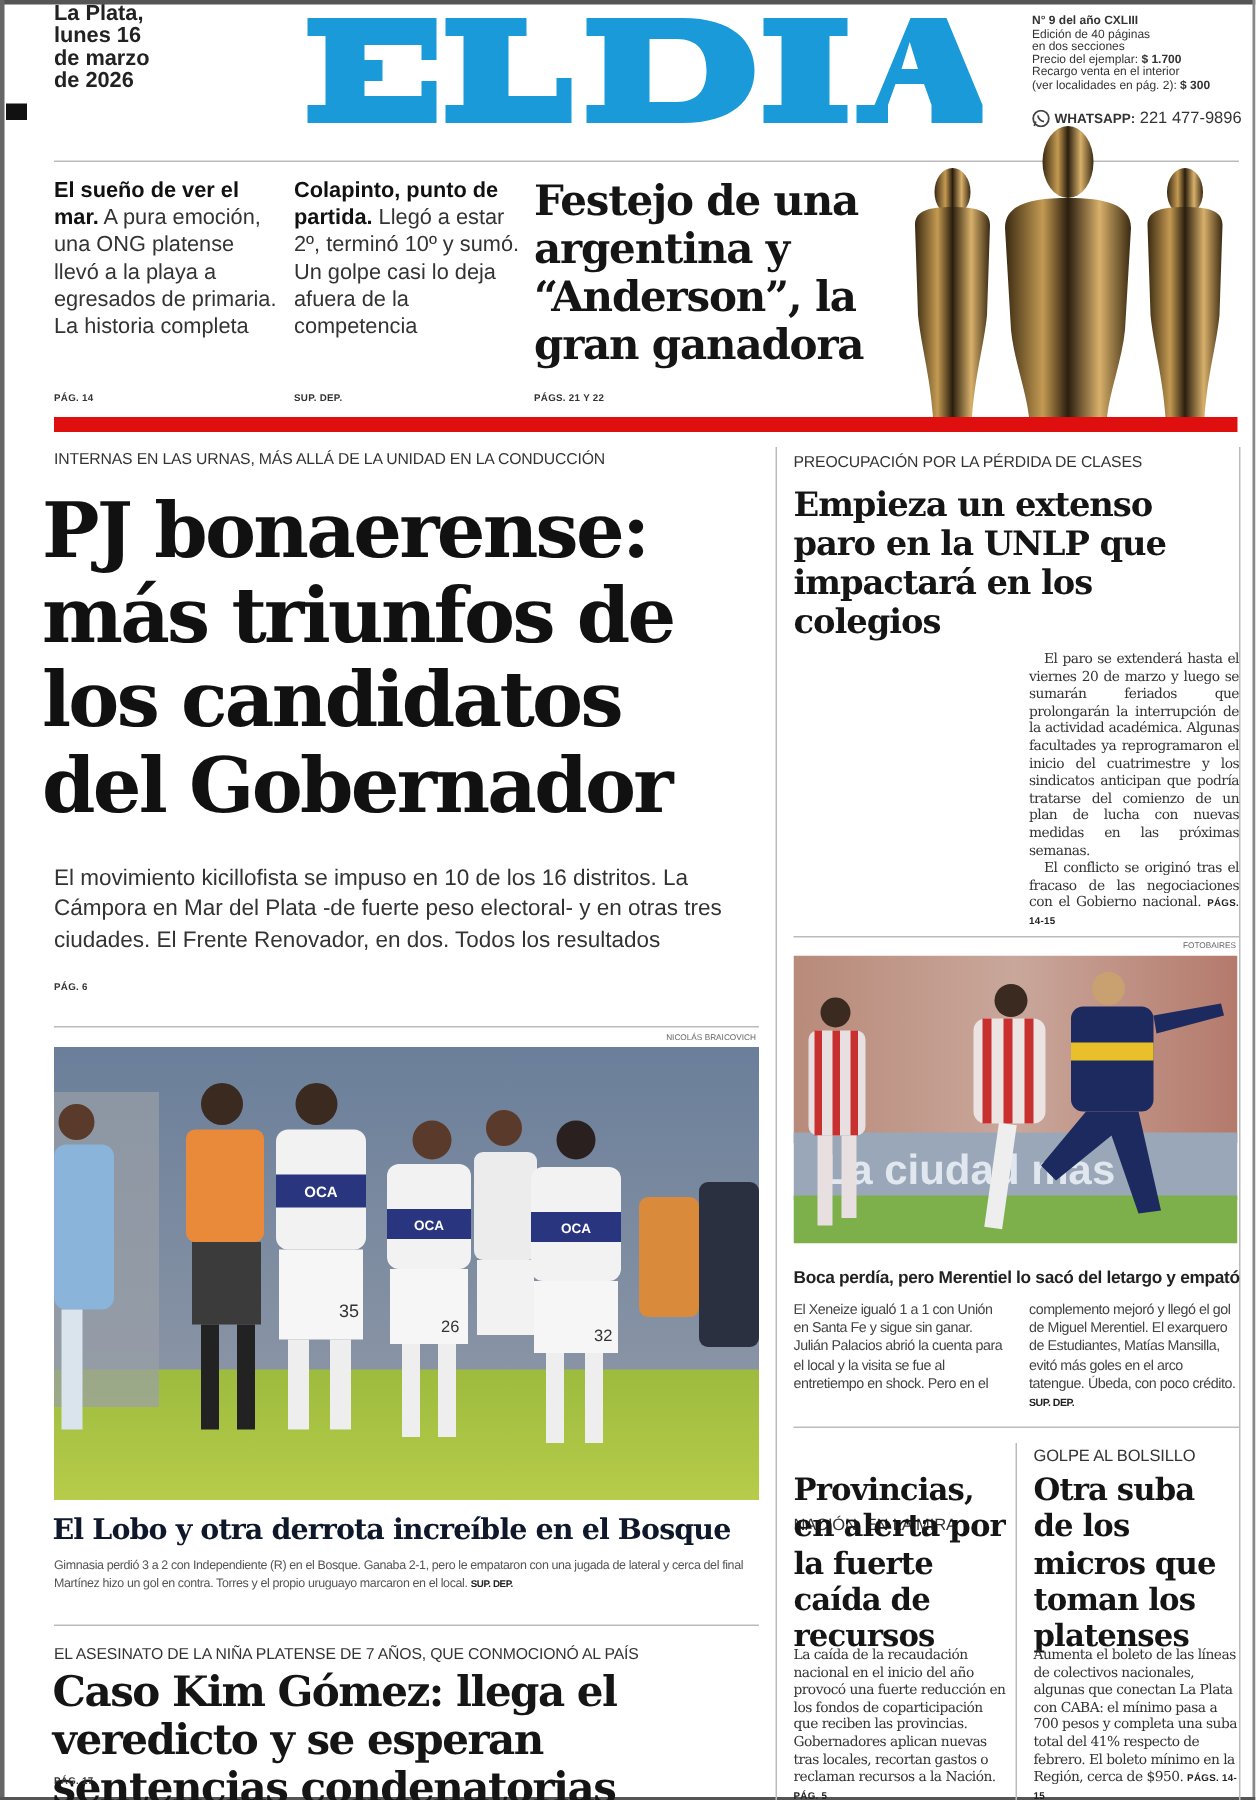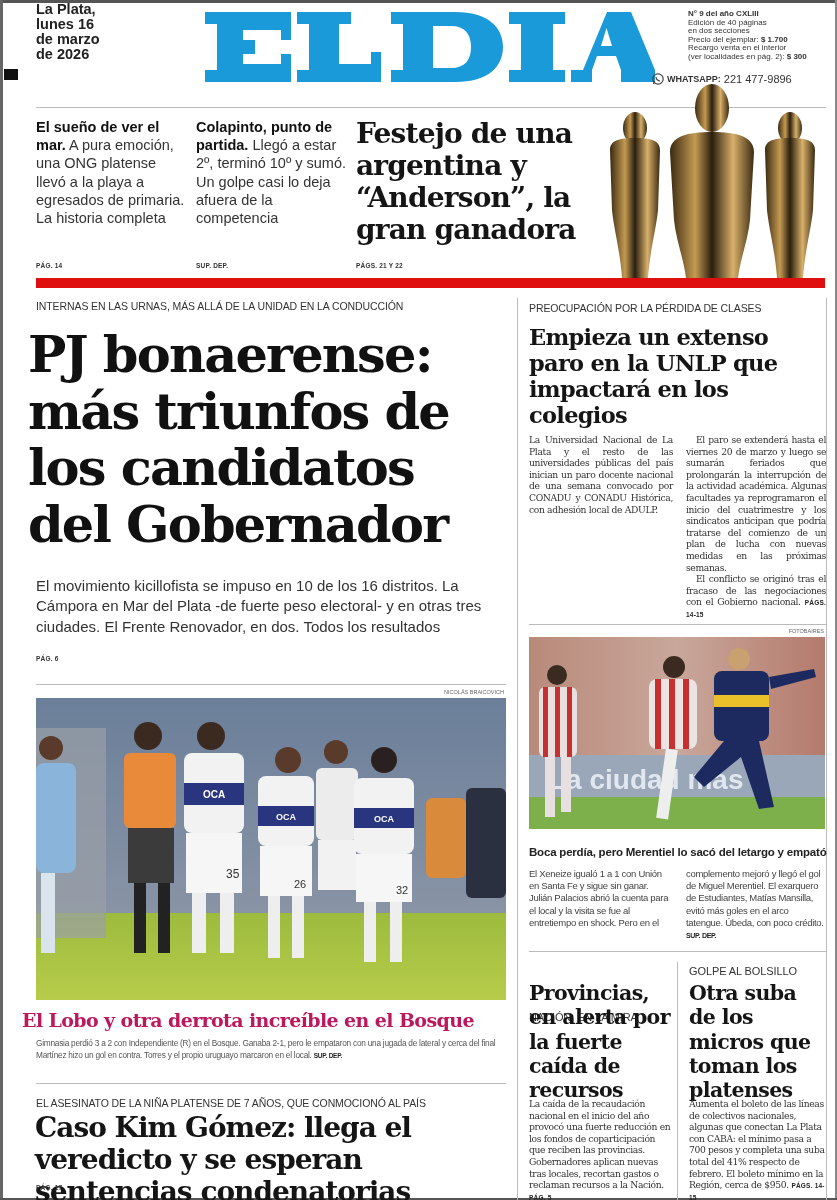--- a/index.html
+++ b/index.html
@@ -6,21 +6,21 @@
 body{width:837px;height:1200px;background:#fff;position:relative;overflow:hidden;font-family:"Liberation Sans",sans-serif;color:#1a1a1a}
 .frame-top{position:absolute;left:0;top:0;width:837px;height:3px;background:#555}
 .frame-left{position:absolute;left:0;top:0;width:3px;height:1200px;background:#666}
 .frame-bottom{position:absolute;left:0;bottom:0;width:837px;height:2px;background:#555}
 .frame-right{position:absolute;right:0;top:0;width:2px;height:1200px;background:#888}
 .date{position:absolute;left:36px;top:2px;font:bold 14.5px/15px "Liberation Sans",sans-serif;color:#222;width:100px}
 .black-square{position:absolute;left:4px;top:69px;width:14px;height:11px;background:#111}
 .logo{position:absolute;left:203px;top:10px;width:455px;height:74px}
 .edition{position:absolute;left:688px;top:10px;width:145px;font:8px/8.5px "Liberation Sans",sans-serif;color:#333}
 .edition b{font-weight:bold}
-.whatsapp{position:absolute;left:652px;top:73px;font:11px/12px "Liberation Sans",sans-serif;color:#333;display:flex;align-items:center;gap:3px}
+.whatsapp{position:absolute;left:688px;top:73px;font:11px/12px "Liberation Sans",sans-serif;color:#333;display:flex;align-items:center;gap:3px}
 .whatsapp .wa-label{font-weight:bold;font-size:9px}
 .rule{position:absolute;height:1px;background:#bbb}
 .teaser{position:absolute;font:14.5px/18.2px "Liberation Sans",sans-serif;color:#333}
 .teaser b{color:#111}
 .pag{position:absolute;font:bold 6.5px/8px "Liberation Sans",sans-serif;color:#333;letter-spacing:.2px}
 .oscar-head{position:absolute;left:356px;top:118px;width:230px;font:bold 28px/32px "DejaVu Serif",serif;color:#151515;letter-spacing:-.8px}
 .oscars{position:absolute;left:600px;top:80px;width:225px;height:198px}
 .redbar{position:absolute;left:36px;top:278px;width:789px;height:10px;background:#e00f0f}
 .kicker{position:absolute;font:10.5px/12px "Liberation Sans",sans-serif;color:#333;text-transform:uppercase;letter-spacing:-.1px}
 .main-head{position:absolute;left:28px;top:326px;width:470px;font:bold 51px/56.5px "DejaVu Serif",serif;color:#111;letter-spacing:-1.8px}
@@ -29,21 +29,21 @@
 .photo{position:absolute;overflow:hidden}
 .vrule{position:absolute;width:1px;background:#bbb}
 .unlp-head{position:absolute;left:529px;top:324px;width:300px;font:bold 22.5px/26px "DejaVu Serif",serif;color:#151515;letter-spacing:-.7px}
 .body-col{position:absolute;font:9.2px/11.6px "DejaVu Serif",serif;color:#333;text-align:justify;letter-spacing:-.35px}
 .body-col p{text-indent:10px}
 .body-col p:first-child{text-indent:0}
 .body-col .pref{font:bold 6.5px "Liberation Sans",sans-serif;color:#222;letter-spacing:.2px}
 .boca-head{position:absolute;left:529px;top:845px;width:300px;font:bold 11.5px/14px "Liberation Sans",sans-serif;color:#222;letter-spacing:-.2px}
 .sans-col{position:absolute;font:9.5px/12.2px "Liberation Sans",sans-serif;color:#444;letter-spacing:-.3px}
 .sans-col .pref{font:bold 7px "Liberation Sans",sans-serif;color:#222}
-.lobo-head{position:absolute;left:22px;top:1008px;width:475px;font:bold 19px/24px "DejaVu Serif",serif;color:#be185d;letter-spacing:-.6px}
+.lobo-head{position:absolute;left:35px;top:1008px;width:475px;font:bold 19px/24px "DejaVu Serif",serif;color:#0f172a;letter-spacing:-.6px}
 .lobo-deck{position:absolute;left:36px;top:1038px;width:470px;font:8.3px/11.5px "Liberation Sans",sans-serif;color:#555;letter-spacing:-.25px}
 .lobo-deck .pref{font:bold 6.5px "Liberation Sans",sans-serif;color:#222}
 .kim-head{position:absolute;left:35px;top:1112px;width:475px;font:bold 28px/32px "DejaVu Serif",serif;color:#151515;letter-spacing:-1px}
 .small-head{position:absolute;font:bold 20.5px/24.3px "DejaVu Serif",serif;color:#151515;letter-spacing:-.6px}
 </style>
 </head>
 <body>
 
 <div class="frame-top"></div>
 <div class="frame-left"></div>
@@ -222,21 +222,20 @@
 <div class="kim-head">Caso Kim Gómez: llega el veredicto y se esperan sentencias condenatorias</div>
 <div class="pag" style="left:36px;top:1184px">PÁG. 17</div>
 
 <div class="vrule" style="left:517px;top:298px;height:902px"></div>
 <div class="vrule" style="left:826px;top:298px;height:902px"></div>
 
 <div class="kicker" style="left:529px;top:302px">PREOCUPACIÓN POR LA PÉRDIDA DE CLASES</div>
 <div class="unlp-head">Empieza un extenso paro en la UNLP que impactará en los colegios</div>
 
 <div class="body-col" style="left:529px;top:434px;width:144px">
-  <p>La Universidad Nacional de La Plata y el resto de las universidades públicas del país inician un paro docente nacional de una semana convocado por CONADU y CONADU Histórica, con adhesión local de ADULP.</p>
 </div>
 <div class="body-col" style="left:686px;top:434px;width:140px">
   <p style="text-indent:10px">El paro se extenderá hasta el viernes 20 de marzo y luego se sumarán feriados que prolongarán la interrupción de la actividad académica. Algunas facultades ya reprogramaron el inicio del cuatrimestre y los sindicatos anticipan que podría tratarse del comienzo de un plan de lucha con nuevas medidas en las próximas semanas.</p>
   <p><span>El conflicto se originó tras el fracaso de las negociaciones con el Gobierno nacional.</span> <span class="pref">PÁGS. 14-15</span></p>
 </div>
 
 <div class="rule" style="left:529px;top:624px;width:297px"></div>
 <div class="credit" style="left:720px;top:628px;width:104px">FOTOBAIRES</div>
 
 <svg class="photo" style="left:529px;top:637px;width:296px;height:192px" viewBox="0 0 296 192" preserveAspectRatio="none">

